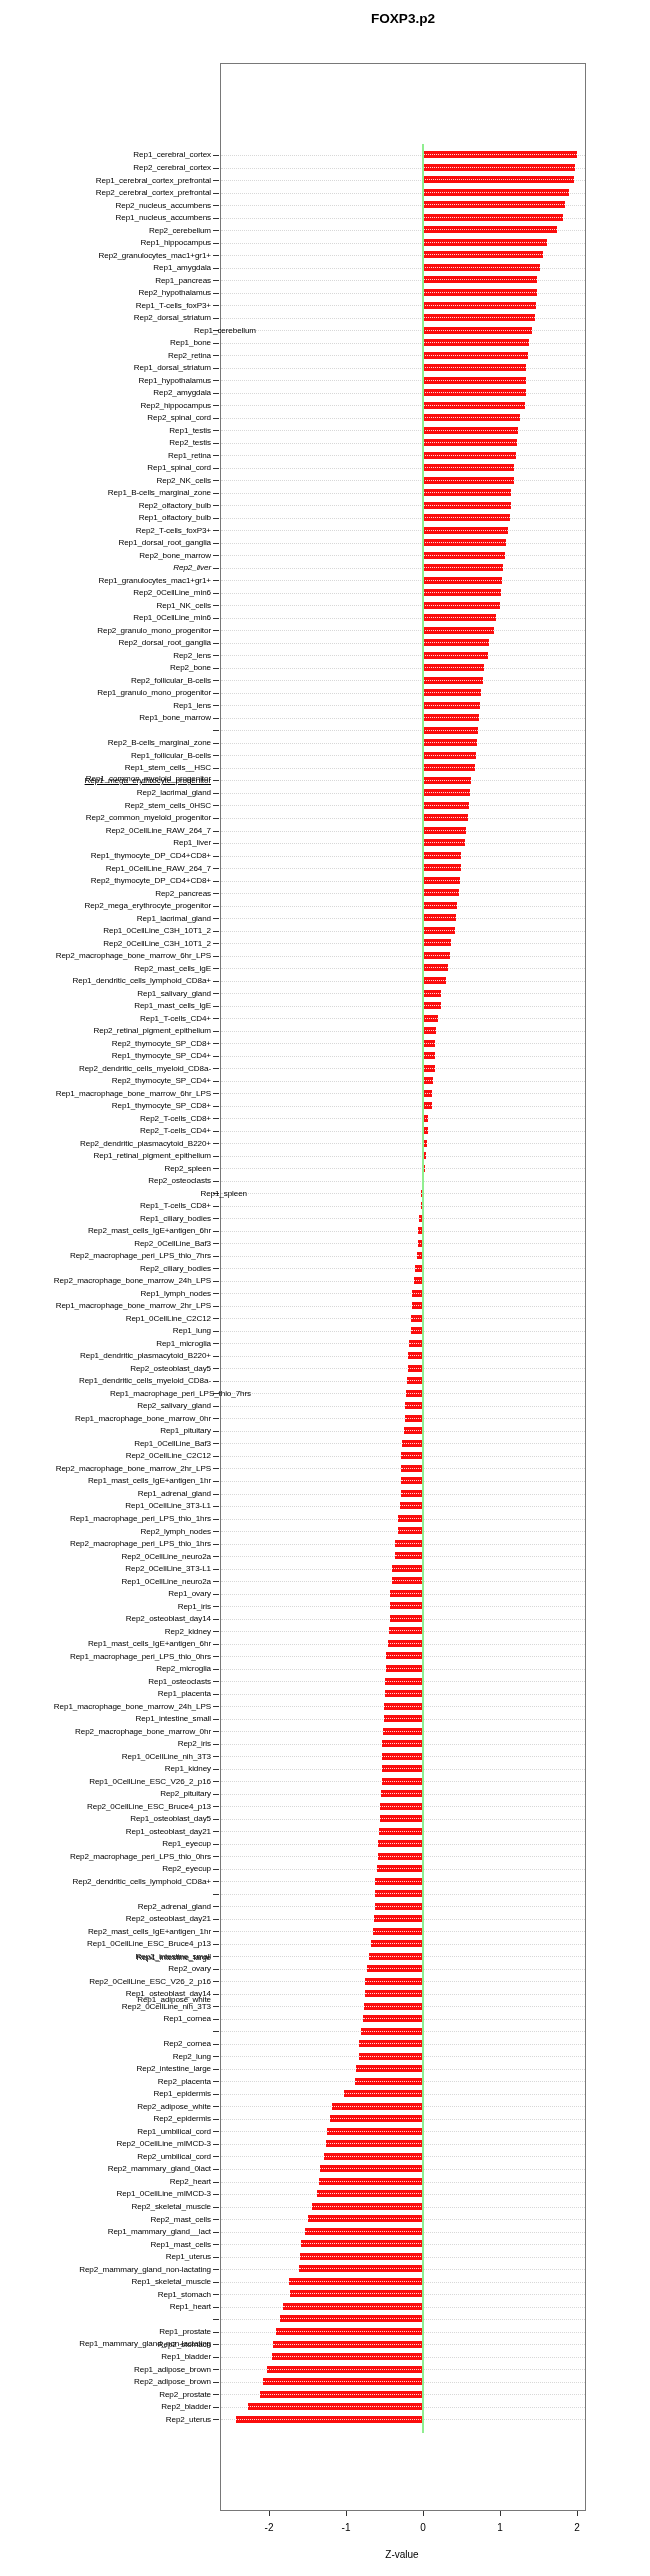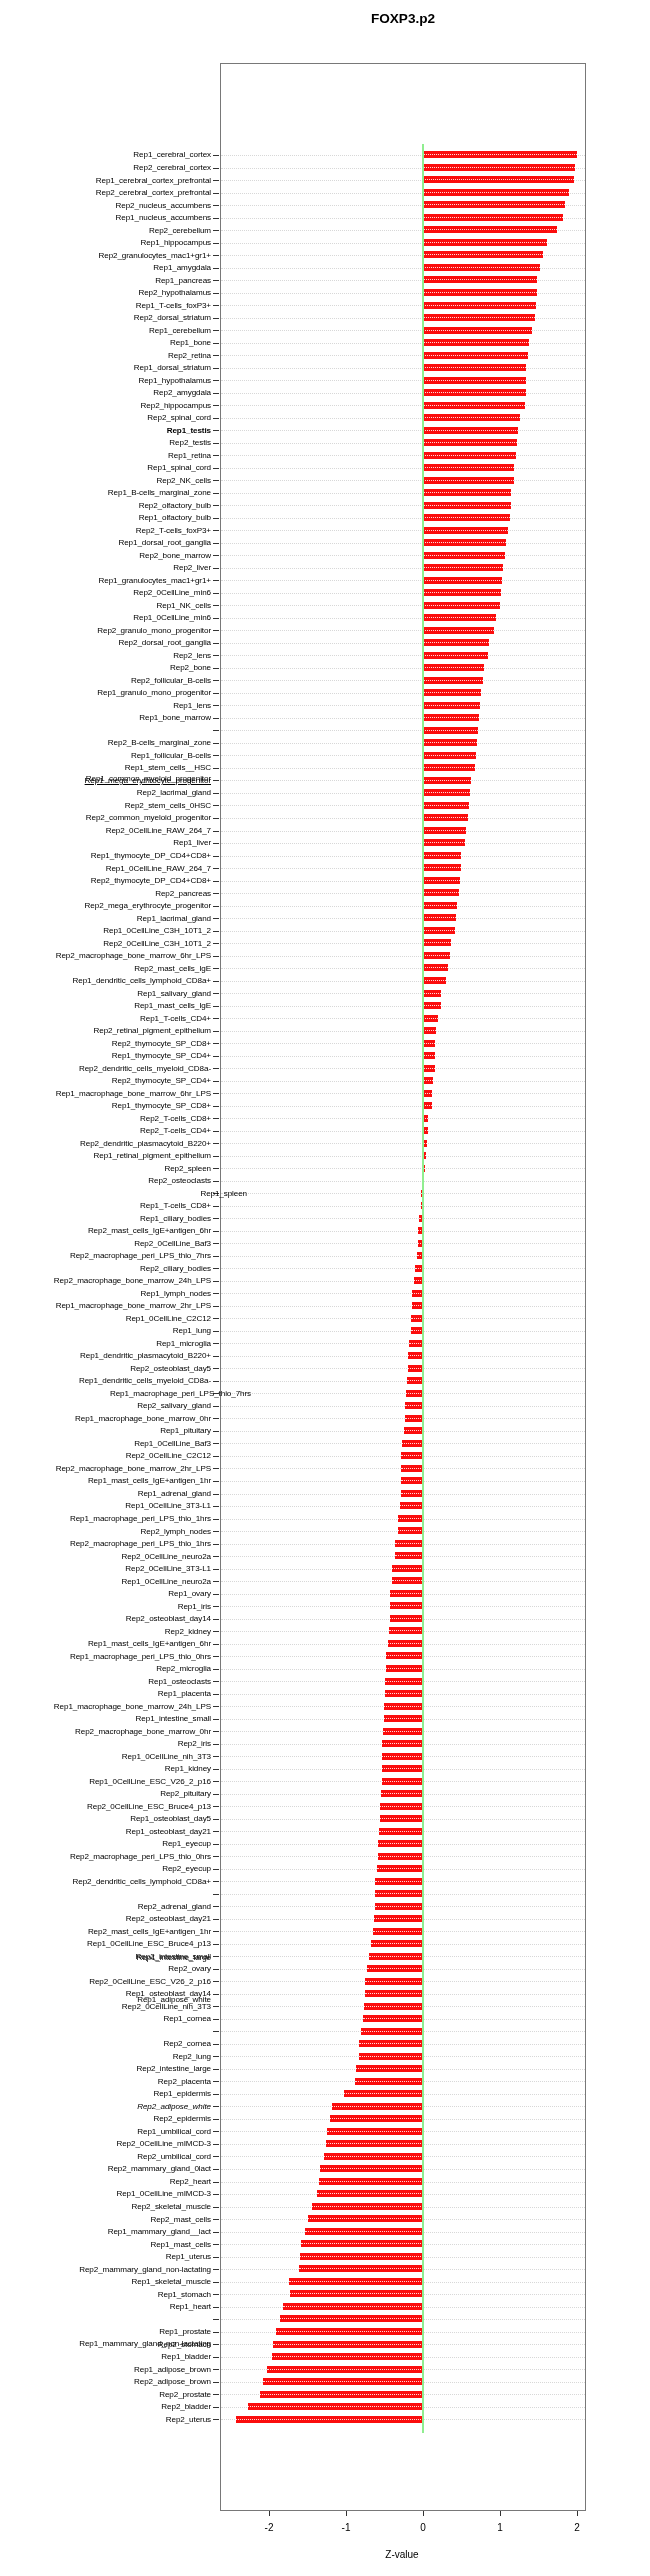--- a/index.html
+++ b/index.html
@@ -109,21 +109,21 @@
         <div class="bar-dots"></div>
       </div>
       <div class="gridline" style="left: 221px; width: 364px; top: 318px;"></div>
       <div class="row-tick" style="left: 213px; top: 318px;"></div>
       <div class="row-label" style="top: 313px;">Rep2_dorsal_striatum</div>
       <div class="bar" style="width: 112px; left: 423px; top: 314px; background: rgb(251, 13, 13);">
         <div class="bar-dots"></div>
       </div>
       <div class="gridline" style="left: 221px; width: 364px; top: 330px;"></div>
       <div class="row-tick" style="left: 213px; top: 330px;"></div>
-      <div class="row-label" style="top: 326px;">Rep1_cerebellum</div>
+      <div class="row-label" style="top: 326px; margin-left: 45px;">Rep1_cerebellum</div>
       <div class="bar" style="width: 109px; left: 423px; top: 327px; background: rgb(251, 13, 13);">
         <div class="bar-dots"></div>
       </div>
       <div class="gridline" style="left: 221px; width: 364px; top: 343px;"></div>
       <div class="row-tick" style="left: 213px; top: 343px;"></div>
       <div class="row-label" style="top: 338px;">Rep1_bone</div>
       <div class="bar" style="width: 106px; left: 423px; top: 339px; background: rgb(251, 13, 13);">
         <div class="bar-dots"></div>
       </div>
       <div class="gridline" style="left: 221px; width: 364px; top: 355px;"></div>
@@ -157,21 +157,21 @@
         <div class="bar-dots"></div>
       </div>
       <div class="gridline" style="left: 221px; width: 364px; top: 418px;"></div>
       <div class="row-tick" style="left: 213px; top: 418px;"></div>
       <div class="row-label" style="top: 413px;">Rep2_spinal_cord</div>
       <div class="bar" style="width: 97px; left: 423px; top: 414px; background: rgb(251, 13, 13);">
         <div class="bar-dots"></div>
       </div>
       <div class="gridline" style="left: 221px; width: 364px; top: 430px;"></div>
       <div class="row-tick" style="left: 213px; top: 430px;"></div>
-      <div class="row-label" style="top: 426px; font-weight: bold;">Rep1_testis</div>
+      <div class="row-label" style="top: 426px;">Rep1_testis</div>
       <div class="bar" style="width: 95px; left: 423px; top: 427px; background: rgb(251, 13, 13);">
         <div class="bar-dots"></div>
       </div>
       <div class="gridline" style="left: 221px; width: 364px; top: 443px;"></div>
       <div class="row-tick" style="left: 213px; top: 443px;"></div>
       <div class="row-label" style="top: 438px;">Rep2_testis</div>
       <div class="bar" style="width: 94px; left: 423px; top: 439px; background: rgb(251, 13, 13);">
         <div class="bar-dots"></div>
       </div>
       <div class="gridline" style="left: 221px; width: 364px; top: 455px;"></div>
@@ -223,21 +223,21 @@
         <div class="bar-dots"></div>
       </div>
       <div class="gridline" style="left: 221px; width: 364px; top: 555px;"></div>
       <div class="row-tick" style="left: 213px; top: 555px;"></div>
       <div class="row-label" style="top: 551px;">Rep2_bone_marrow</div>
       <div class="bar" style="width: 82px; left: 423px; top: 552px; background: rgb(251, 13, 13);">
         <div class="bar-dots"></div>
       </div>
       <div class="gridline" style="left: 221px; width: 364px; top: 568px;"></div>
       <div class="row-tick" style="left: 213px; top: 568px;"></div>
-      <div class="row-label" style="top: 563px;">Rep2_liver</div>
+      <div class="row-label" style="top: 563px; font-style: italic;">Rep2_liver</div>
       <div class="bar" style="width: 80px; left: 423px; top: 564px; background: rgb(251, 13, 13);">
         <div class="bar-dots"></div>
       </div>
       <div class="gridline" style="left: 221px; width: 364px; top: 580px;"></div>
       <div class="row-tick" style="left: 213px; top: 580px;"></div>
       <div class="row-label" style="top: 576px;">Rep1_granulocytes_mac1+gr1+</div>
       <div class="bar" style="width: 79px; left: 423px; top: 577px; background: rgb(251, 13, 13);">
         <div class="bar-dots"></div>
       </div>
       <div class="gridline" style="left: 221px; width: 364px; top: 593px;"></div>
@@ -961,21 +961,21 @@
         <div class="bar-dots"></div>
       </div>
       <div class="gridline" style="left: 221px; width: 364px; top: 2094px;"></div>
       <div class="row-tick" style="left: 213px; top: 2094px;"></div>
       <div class="row-label" style="top: 2089px;">Rep1_epidermis</div>
       <div class="bar" style="width: 79px; left: 344px; top: 2090px; background: rgb(251, 13, 13);">
         <div class="bar-dots"></div>
       </div>
       <div class="gridline" style="left: 221px; width: 364px; top: 2106px;"></div>
       <div class="row-tick" style="left: 213px; top: 2106px;"></div>
-      <div class="row-label" style="top: 2102px; font-style: italic;">Rep2_adipose_white</div>
+      <div class="row-label" style="top: 2102px;">Rep2_adipose_white</div>
       <div class="bar" style="width: 91px; left: 332px; top: 2103px; background: rgb(251, 13, 13);">
         <div class="bar-dots"></div>
       </div>
       <div class="gridline" style="left: 221px; width: 364px; top: 2119px;"></div>
       <div class="row-tick" style="left: 213px; top: 2119px;"></div>
       <div class="row-label" style="top: 2114px;">Rep2_epidermis</div>
       <div class="bar" style="width: 93px; left: 330px; top: 2115px; background: rgb(251, 13, 13);">
         <div class="bar-dots"></div>
       </div>
       <div class="gridline" style="left: 221px; width: 364px; top: 2131px;"></div>

